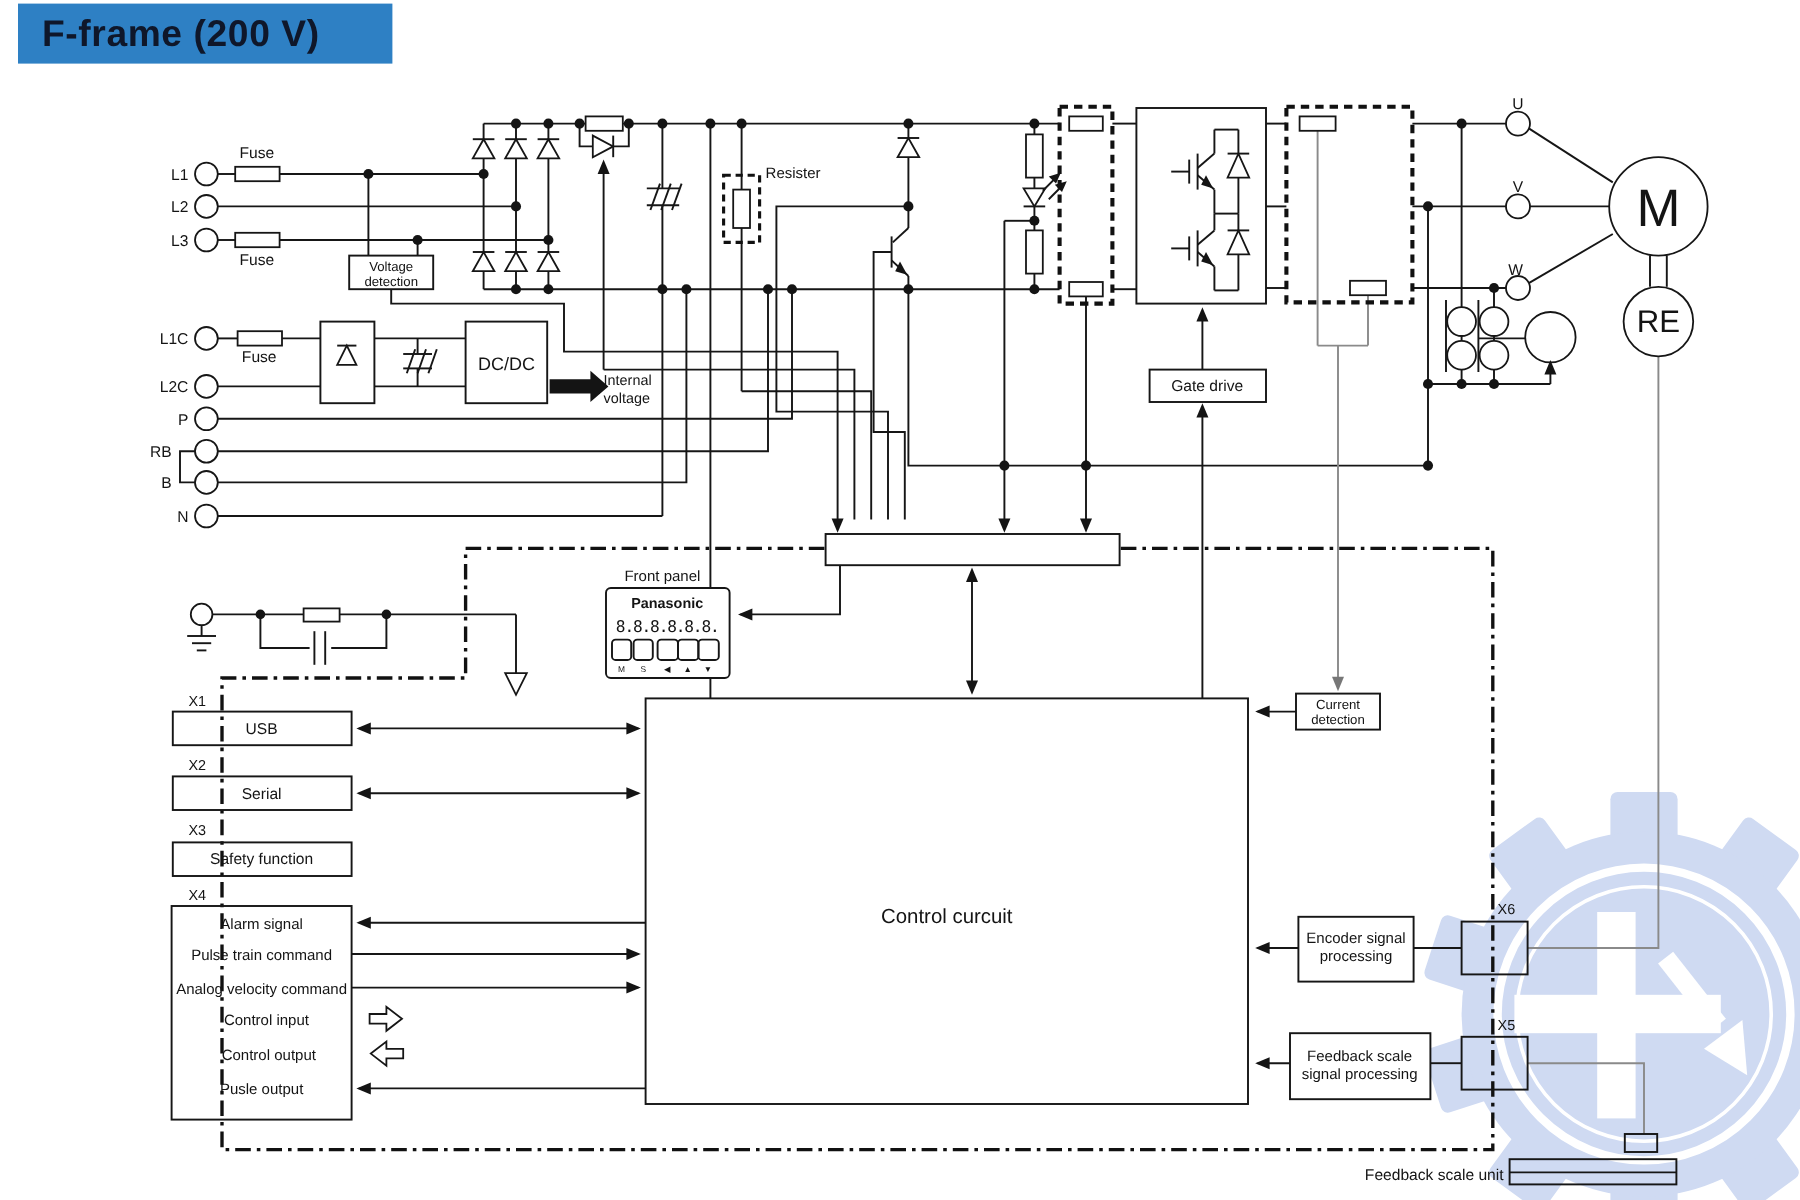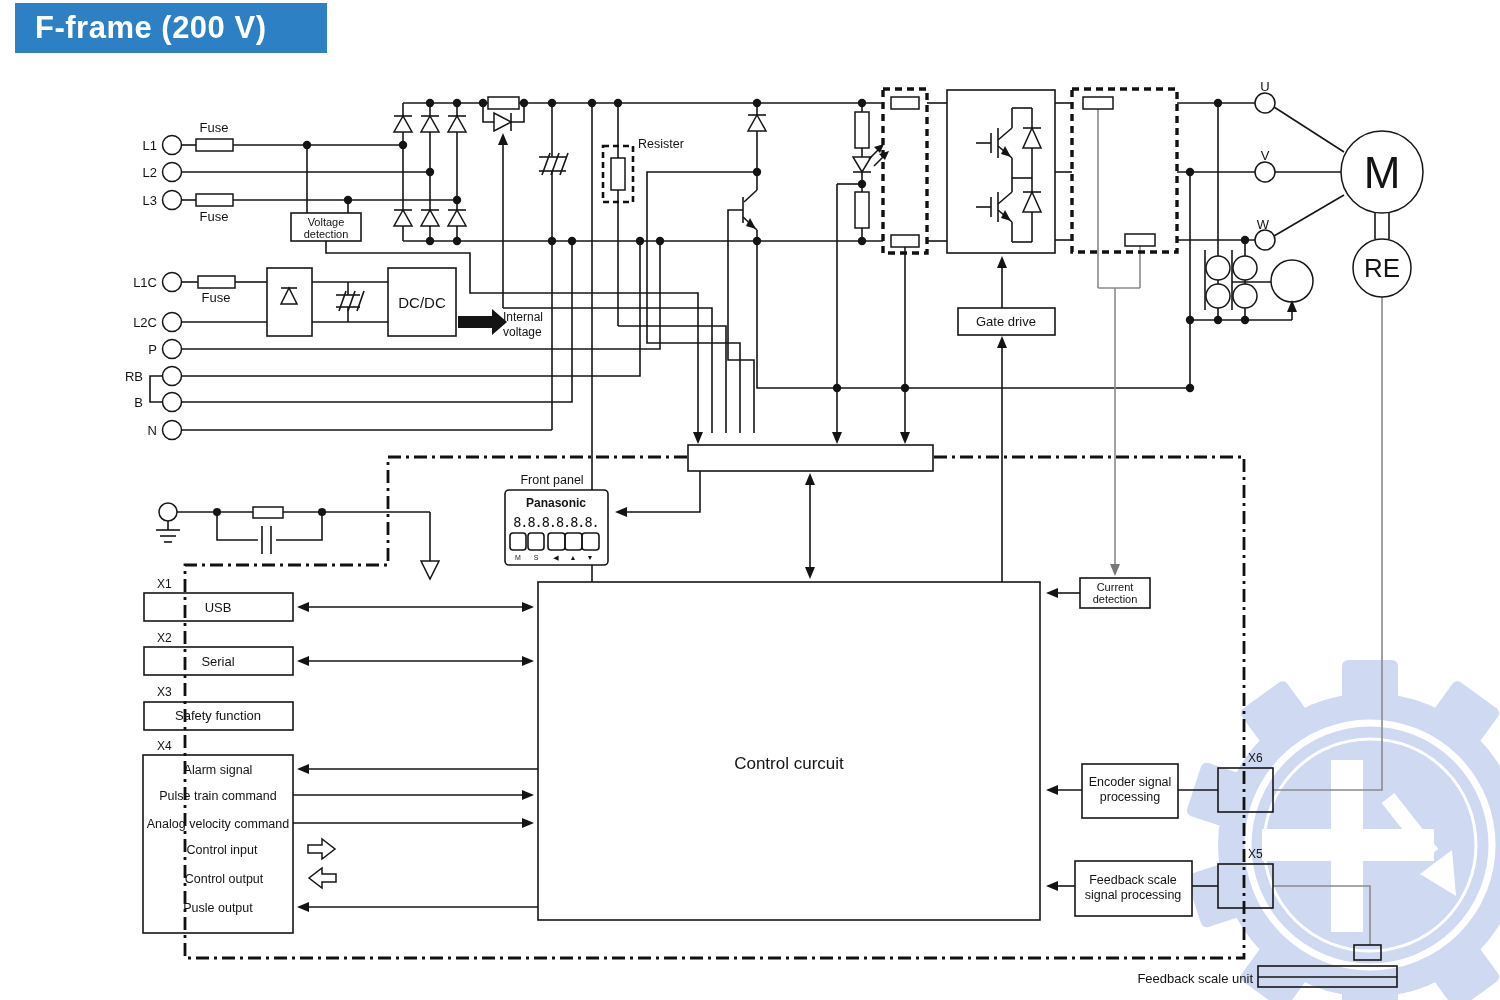--- a/index.html
+++ b/index.html
@@ -1,17 +1,17 @@
 <!DOCTYPE html>
 <html><head>
 <meta charset="utf-8">
 <style>
   html,body{margin:0;padding:0;background:#fff;}
   body{width:1500px;height:1000px;position:relative;font-family:"Liberation Sans",sans-serif;overflow:hidden;}
-  .hdr{position:absolute;left:15px;top:3px;width:312px;height:50px;background:#2e80c4;color:#ffffff;
+  .hdr{position:absolute;left:15px;top:3px;width:312px;height:50px;background:#2e80c4;color:#0f172a;
        font-family:"Liberation Sans",sans-serif;font-weight:bold;font-size:31px;line-height:50px;
        padding-left:20px;box-sizing:border-box;letter-spacing:.5px;}
   svg{position:absolute;left:0;top:0;}
   svg text{font-family:"Liberation Sans",sans-serif;fill:#141414;}
   .w{stroke:#161616;stroke-width:1.6;fill:none;}
   .wg{stroke:#8a8a8a;stroke-width:1.6;fill:none;}
   .box{fill:#fff;stroke:#161616;stroke-width:1.6;}
   .boxT{fill:none;stroke:#161616;stroke-width:1.6;}
   .sym{fill:#fff;stroke:#161616;stroke-width:1.5;}
   .dot{fill:#141414;}

